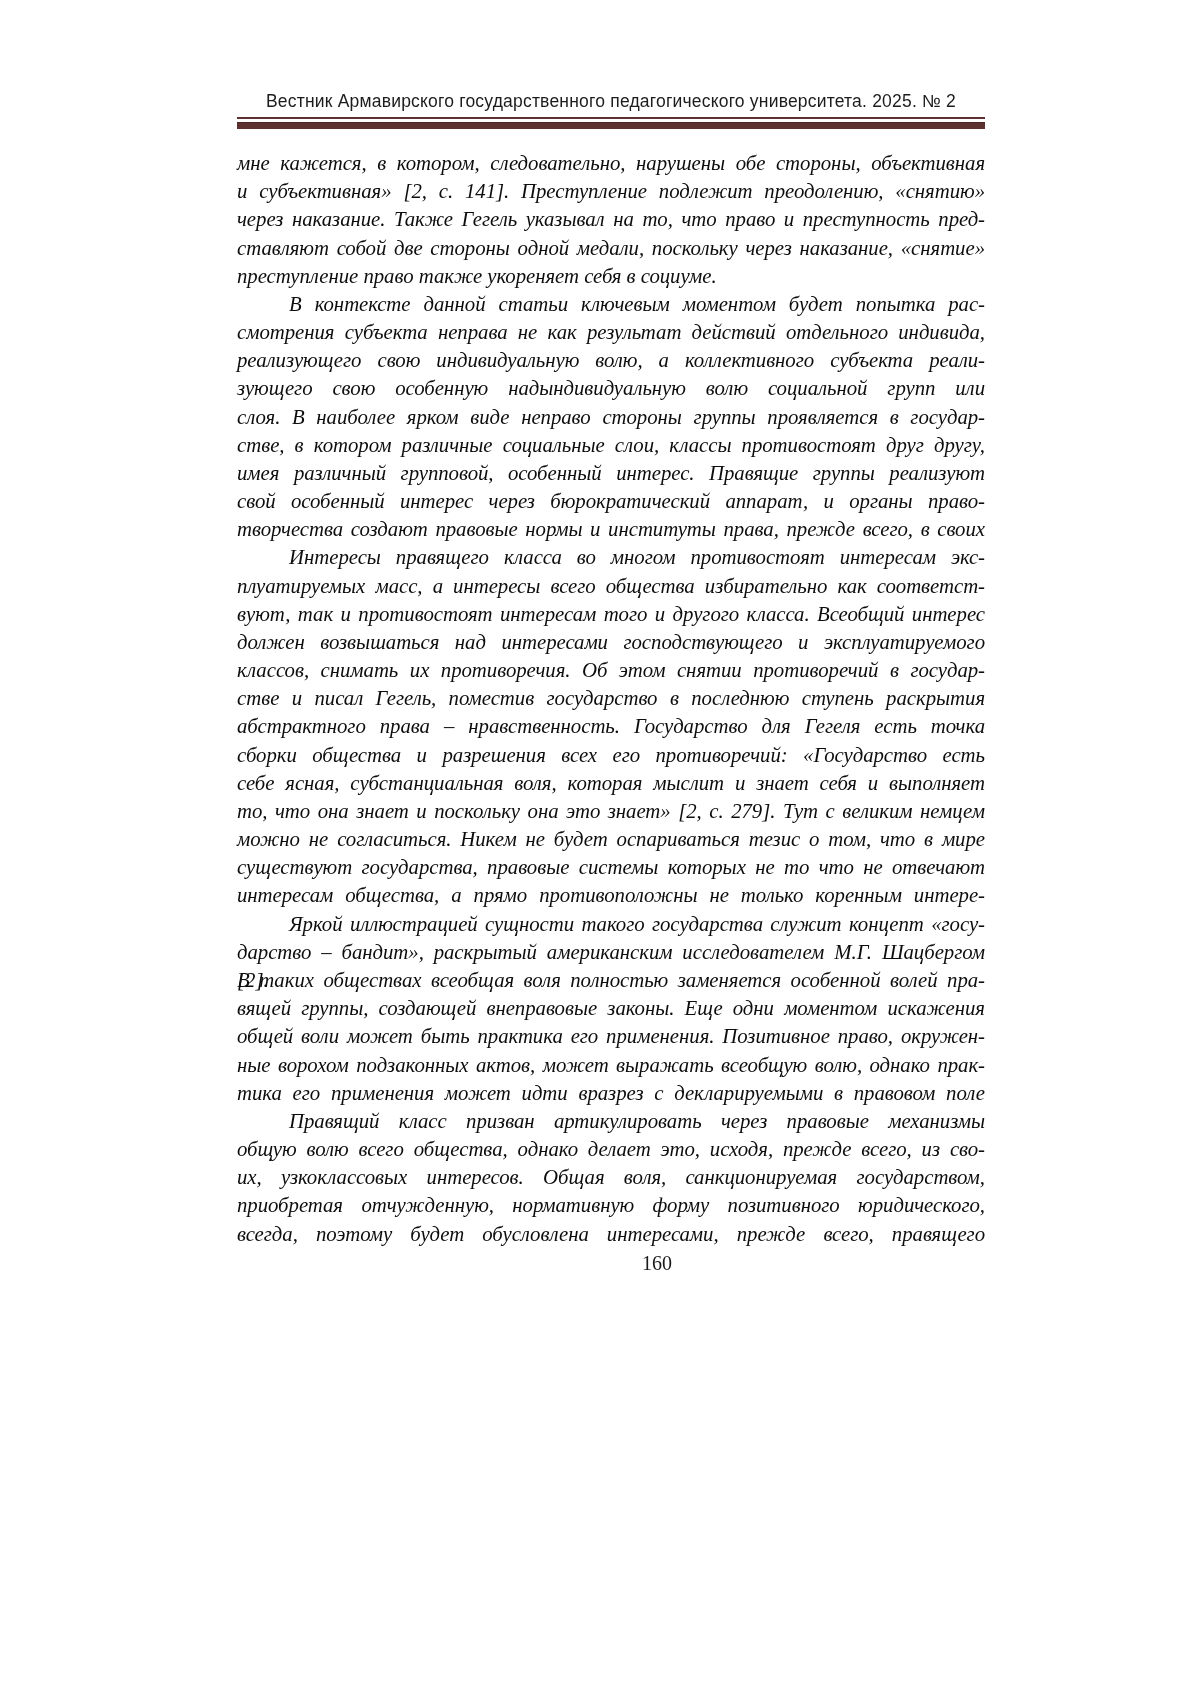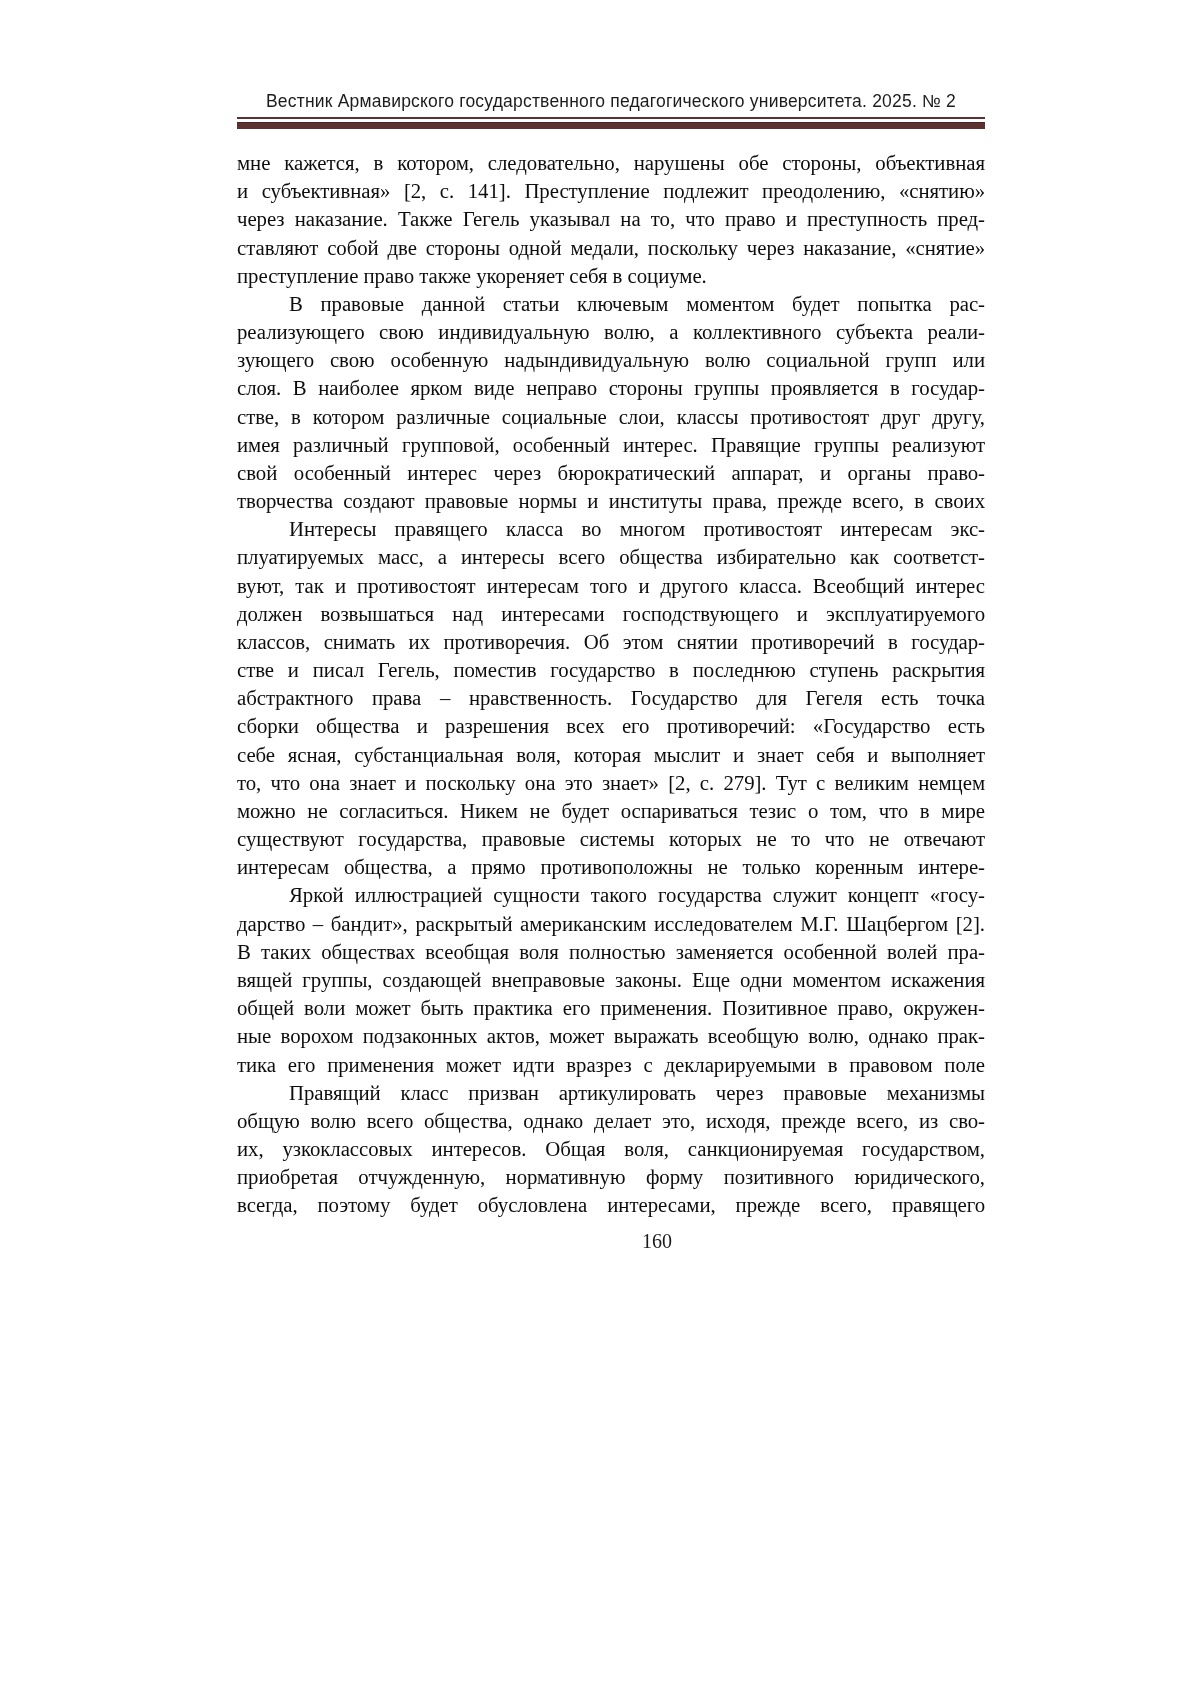--- a/index.html
+++ b/index.html
@@ -43,25 +43,26 @@
     letter-spacing: -0.05px;
   }
   .paragraph { margin: 0; padding: 0; }
   .line {
     height: 28.18px;
     line-height: 28.18px;
     text-align: justify;
     text-align-last: justify;
     white-space: normal;
     overflow: visible;
+    font-style: italic;
   }
   .line.indent { text-indent: 52px; }
   .line.lastline { text-align-last: left; }
   .page-number {
-    margin-top: 10px;
+    margin-top: 4px;
     font-family: "Liberation Serif", "DejaVu Serif", serif;
     font-size: 20px;
     color: #1a1a1a;
     text-align: center;
     transform: translateX(46px);
   }
 </style>
 </head>
 <body>
 
@@ -74,21 +75,22 @@
 
   <div class="article-body" id="article-body">
       <div class="paragraph">
         <div class="line">мне кажется, в котором, следовательно, нарушены обе стороны, объективная</div>
         <div class="line">и субъективная» [2, с. 141]. Преступление подлежит преодолению, «снятию»</div>
         <div class="line">через наказание. Также Гегель указывал на то, что право и преступность пред-</div>
         <div class="line">ставляют собой две стороны одной медали, поскольку через наказание, «снятие»</div>
         <div class="line lastline">преступление право также укореняет себя в социуме.</div>
       </div>
       <div class="paragraph">
-        <div class="line indent">В правовые данной статьи ключевым моментом будет попытка рас-</div>
+        <div class="line indent">В контексте данной статьи ключевым моментом будет попытка рас-</div>
+        <div class="line">смотрения субъекта неправа не как результат действий отдельного индивида,</div>
         <div class="line">реализующего свою индивидуальную волю, а коллективного субъекта реали-</div>
         <div class="line">зующего свою особенную надындивидуальную волю социальной групп или</div>
         <div class="line">слоя. В наиболее ярком виде неправо стороны группы проявляется в государ-</div>
         <div class="line">стве, в котором различные социальные слои, классы противостоят друг другу,</div>
         <div class="line">имея различный групповой, особенный интерес. Правящие группы реализуют</div>
         <div class="line">свой особенный интерес через бюрократический аппарат, и органы право-</div>
         <div class="line">творчества создают правовые нормы и институты права, прежде всего, в своих</div>
       </div>
       <div class="paragraph">
         <div class="line indent">Интересы правящего класса во многом противостоят интересам экс-</div>

